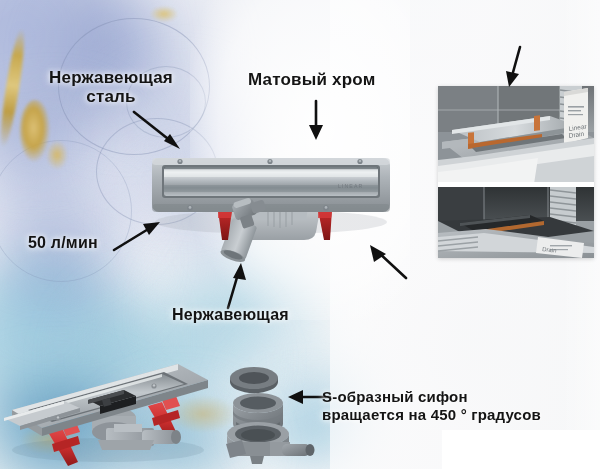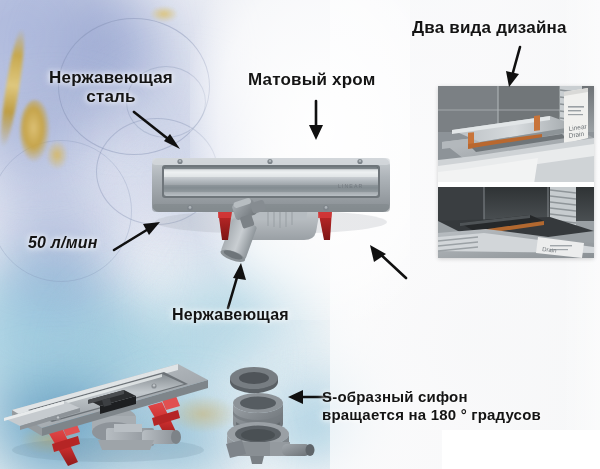--- a/index.html
+++ b/index.html
@@ -117,21 +117,21 @@
     font-weight: 700;
     letter-spacing: .2px;
     line-height: 1.12;
     white-space: pre-line;
     text-shadow: 0 0 5px rgba(255,255,255,.95), 0 0 10px rgba(255,255,255,.8);
   }
 
   .lbl-steel   { left: 36px;  top: 68px;  width: 150px; font-size: 17px; text-align: center; }
   .lbl-chrome  { left: 248px; top: 70px;  font-size: 17px; }
   .lbl-design  { left: 412px; top: 18px;  font-size: 17px; }
-  .lbl-flow    { left: 28px;  top: 234px; font-size: 16px; font-style: italic; }
+  .lbl-flow    { left: 28px;  top: 234px; font-size: 16px; }
   .lbl-water   { left: 172px; top: 306px; font-size: 16px; }
   .lbl-load    { left: 336px; top: 272px; font-size: 16px; line-height: 1.18; }
   .lbl-siphon  { left: 322px; top: 388px; font-size: 15px; line-height: 1.22; }
 
   
   .arrow { position: absolute; }
 
   
   .design-panel {
     position: absolute;
@@ -597,25 +597,24 @@
   <svg class="arrow" style="left:286px; top:386px;" width="48" height="22">
     <line x1="44" y1="11" x2="14" y2="11" stroke="#101010" stroke-width="2.6" stroke-linecap="round"></line>
     <polygon points="2,11 17,4 17,18" fill="#101010"></polygon>
   </svg>
 
   <div class="label lbl-steel">Нержавеющая
 сталь</div>
 
   <div class="label lbl-chrome">Матовый хром</div>
 
-  <div class="label lbl-design">Два вида дизайна</div>
 
   <div class="label lbl-flow">50 л/мин</div>
 
   <div class="label lbl-water">Нержавеющая</div>
 
 
   <div class="label lbl-siphon">S-образный сифон
-вращается на 180 ° градусов</div>
+вращается на 450 ° градусов</div>
 
   <div class="white-block"></div>
 
 </div>
 
 </body></html>

